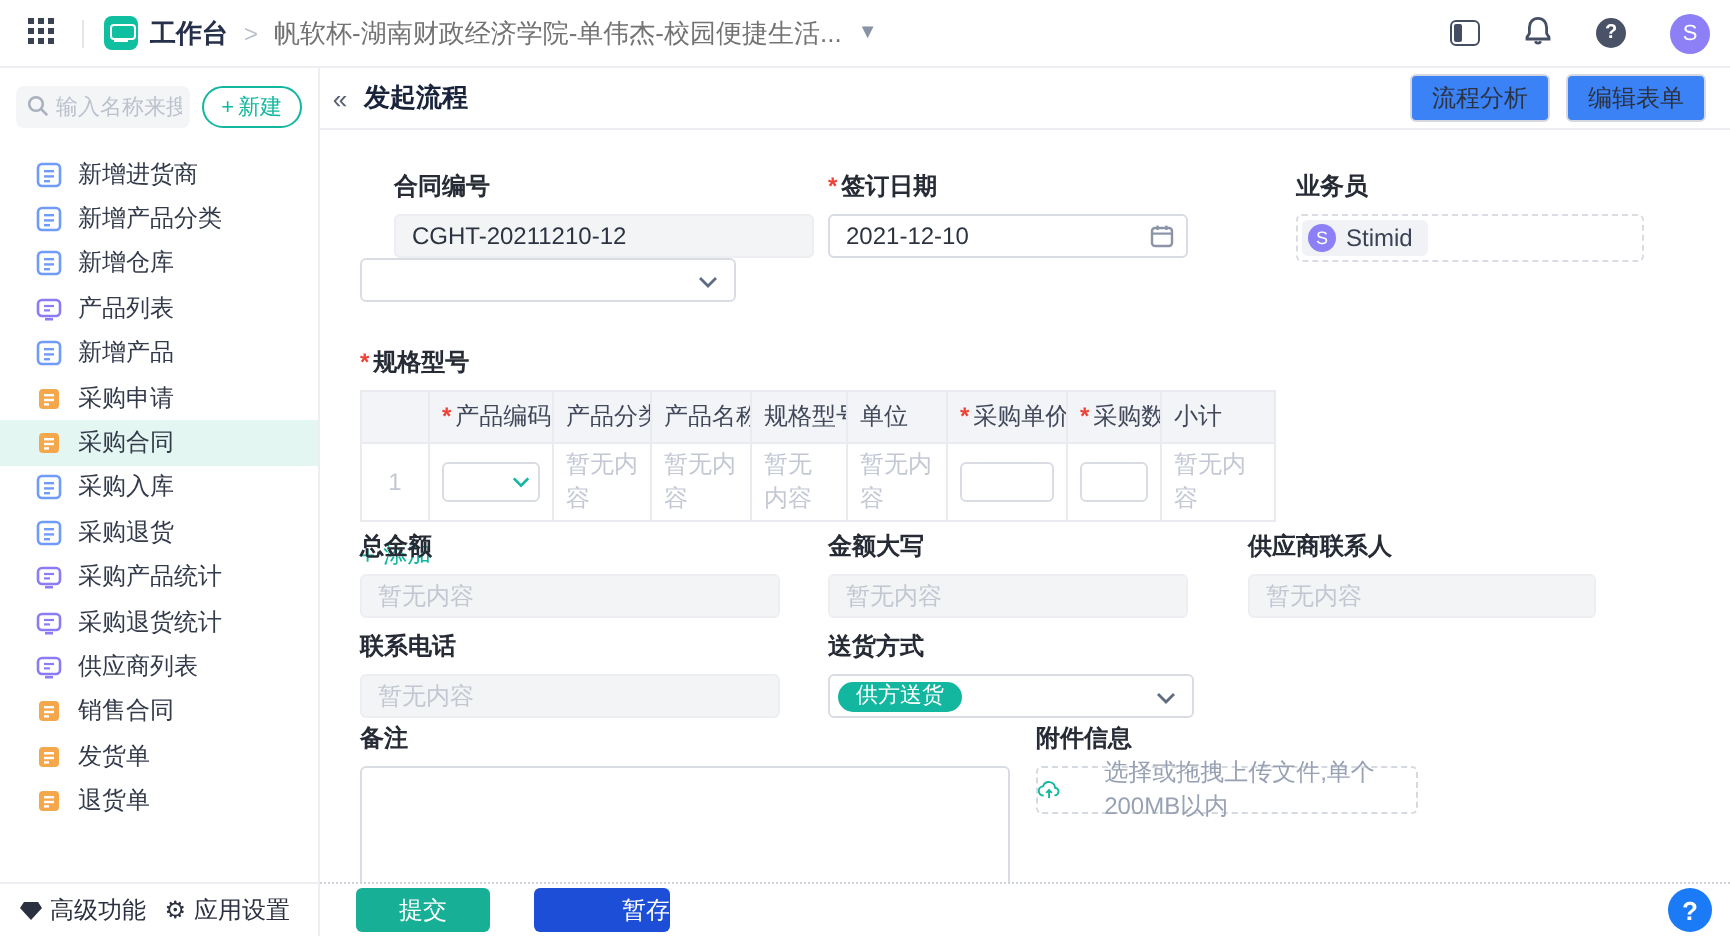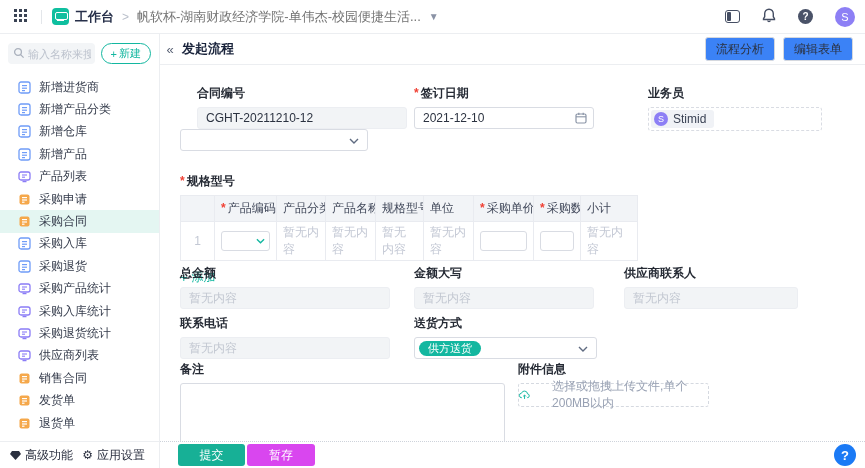--- a/index.html
+++ b/index.html
@@ -77,21 +77,21 @@
   .cell-input { width:100%; height:20px; border:1px solid #d9dce3; border-radius:3px; outline:none; padding:0 4px; font-family:inherit; }
   .add-link { color:#13b7a0; font-size:12px; display:inline-flex; align-items:center; gap:4px; cursor:pointer; }
   .add-link .plus { font-size:13px; }
 
   textarea.remark { width:100%; height:96px; border:1px solid #d9dce3; border-radius:3px; resize:none; outline:none; padding:6px 8px; font-family:inherit; font-size:12px; }
   .upload-box { height:24px; border:1px dashed #d5d9e0; border-radius:3px; display:flex; align-items:center; justify-content:center; gap:22px; color:#98a1b3; font-size:12px; cursor:pointer; background:#fff; }
 
   
   .form-footer { position:absolute; left:0; right:0; bottom:0; height:27px; background:#fff; border-top:1px dotted #ced3db; display:flex; align-items:center; padding:0 9px 0 18px; z-index:5; }
   .btn-submit { width:67px; height:22px; border:none; border-radius:3px; background:#17b096; color:#fff; font-size:12px; cursor:pointer; font-family:inherit; }
-  .btn-save { width:68px; height:22px; border:none; border-radius:3px; background:#d946ef; color:#fff; font-size:12px; margin-left:2px; cursor:pointer; font-family:inherit; }
+  .btn-save { width:68px; height:22px; border:none; border-radius:3px; background:#1d4ed8; color:#fff; font-size:12px; margin-left:22px; cursor:pointer; font-family:inherit;text-align:right; }
   .help-fab { margin-left:auto; width:22px; height:22px; border-radius:50%; background:#1b7af5; color:#fff; font-weight:bold; font-size:13px; display:flex; align-items:center; justify-content:center; cursor:pointer; }
 </style>
 </head>
 <body>
 
 <div class="topbar">
   <span class="grid-icon">
     <svg width="13" height="13" viewBox="0 0 13 13">
         <g fill="#3a4354">
           <rect x="0" y="0" width="3" height="3"></rect>
@@ -167,38 +167,38 @@
         <svg width="13" height="13" viewBox="0 0 13 13">
             <rect x="1" y="1" width="11" height="11" rx="2" fill="none" stroke="#6f9cf8" stroke-width="1.3"></rect>
             <line x1="4" y1="4.6" x2="9" y2="4.6" stroke="#6f9cf8" stroke-width="1.2"></line>
             <line x1="4" y1="7.2" x2="9" y2="7.2" stroke="#6f9cf8" stroke-width="1.2"></line>
             <line x1="4" y1="9.6" x2="7" y2="9.6" stroke="#6f9cf8" stroke-width="1.2"></line>
           </svg>
         <span>新增仓库</span>
       </div>
       <div class="sb-item">
         <svg width="13" height="13" viewBox="0 0 13 13">
-            <rect x="1" y="1" width="11" height="11" rx="2" fill="none" stroke="#6f9cf8" stroke-width="1.3"></rect>
-            <line x1="4" y1="4.6" x2="9" y2="4.6" stroke="#6f9cf8" stroke-width="1.2"></line>
-            <line x1="4" y1="7.2" x2="9" y2="7.2" stroke="#6f9cf8" stroke-width="1.2"></line>
-            <line x1="4" y1="9.6" x2="7" y2="9.6" stroke="#6f9cf8" stroke-width="1.2"></line>
-          </svg>
-        <span>新增产品</span>
-      </div>
-      <div class="sb-item">
-        <svg width="13" height="13" viewBox="0 0 13 13">
             <rect x="1" y="2" width="11" height="8" rx="2" fill="none" stroke="#8b7cf6" stroke-width="1.3"></rect>
             <line x1="4.5" y1="11.6" x2="8.5" y2="11.6" stroke="#8b7cf6" stroke-width="1.3"></line>
             <line x1="4" y1="5" x2="9" y2="5" stroke="#8b7cf6" stroke-width="1.1"></line>
             <line x1="4" y1="7.2" x2="7" y2="7.2" stroke="#8b7cf6" stroke-width="1.1"></line>
           </svg>
         <span>产品列表</span>
       </div>
       <div class="sb-item">
         <svg width="13" height="13" viewBox="0 0 13 13">
+            <rect x="1" y="1" width="11" height="11" rx="2" fill="none" stroke="#6f9cf8" stroke-width="1.3"></rect>
+            <line x1="4" y1="4.6" x2="9" y2="4.6" stroke="#6f9cf8" stroke-width="1.2"></line>
+            <line x1="4" y1="7.2" x2="9" y2="7.2" stroke="#6f9cf8" stroke-width="1.2"></line>
+            <line x1="4" y1="9.6" x2="7" y2="9.6" stroke="#6f9cf8" stroke-width="1.2"></line>
+          </svg>
+        <span>新增产品</span>
+      </div>
+      <div class="sb-item">
+        <svg width="13" height="13" viewBox="0 0 13 13">
             <rect x="1.5" y="1.5" width="10" height="10" rx="2" fill="#f5a84b"></rect>
             <line x1="4" y1="4.6" x2="9" y2="4.6" stroke="#fff" stroke-width="1.2"></line>
             <line x1="4" y1="7" x2="9" y2="7" stroke="#fff" stroke-width="1.2"></line>
             <line x1="4" y1="9.2" x2="6.5" y2="9.2" stroke="#fff" stroke-width="1.2"></line>
           </svg>
         <span>采购申请</span>
       </div>
       <div class="sb-item active">
         <svg width="13" height="13" viewBox="0 0 13 13">
             <rect x="1.5" y="1.5" width="10" height="10" rx="2" fill="#f5a84b"></rect>
@@ -227,29 +227,20 @@
         <span>采购退货</span>
       </div>
       <div class="sb-item">
         <svg width="13" height="13" viewBox="0 0 13 13">
             <rect x="1" y="2" width="11" height="8" rx="2" fill="none" stroke="#8b7cf6" stroke-width="1.3"></rect>
             <line x1="4.5" y1="11.6" x2="8.5" y2="11.6" stroke="#8b7cf6" stroke-width="1.3"></line>
             <line x1="4" y1="5" x2="9" y2="5" stroke="#8b7cf6" stroke-width="1.1"></line>
             <line x1="4" y1="7.2" x2="7" y2="7.2" stroke="#8b7cf6" stroke-width="1.1"></line>
           </svg>
         <span>采购产品统计</span>
-      </div>
-      <div class="sb-item">
-        <svg width="13" height="13" viewBox="0 0 13 13">
-            <rect x="1" y="2" width="11" height="8" rx="2" fill="none" stroke="#8b7cf6" stroke-width="1.3"></rect>
-            <line x1="4.5" y1="11.6" x2="8.5" y2="11.6" stroke="#8b7cf6" stroke-width="1.3"></line>
-            <line x1="4" y1="5" x2="9" y2="5" stroke="#8b7cf6" stroke-width="1.1"></line>
-            <line x1="4" y1="7.2" x2="7" y2="7.2" stroke="#8b7cf6" stroke-width="1.1"></line>
-          </svg>
-        <span>采购入库统计</span>
       </div>
       <div class="sb-item">
         <svg width="13" height="13" viewBox="0 0 13 13">
             <rect x="1" y="2" width="11" height="8" rx="2" fill="none" stroke="#8b7cf6" stroke-width="1.3"></rect>
             <line x1="4.5" y1="11.6" x2="8.5" y2="11.6" stroke="#8b7cf6" stroke-width="1.3"></line>
             <line x1="4" y1="5" x2="9" y2="5" stroke="#8b7cf6" stroke-width="1.1"></line>
             <line x1="4" y1="7.2" x2="7" y2="7.2" stroke="#8b7cf6" stroke-width="1.1"></line>
           </svg>
         <span>采购退货统计</span>
       </div>

